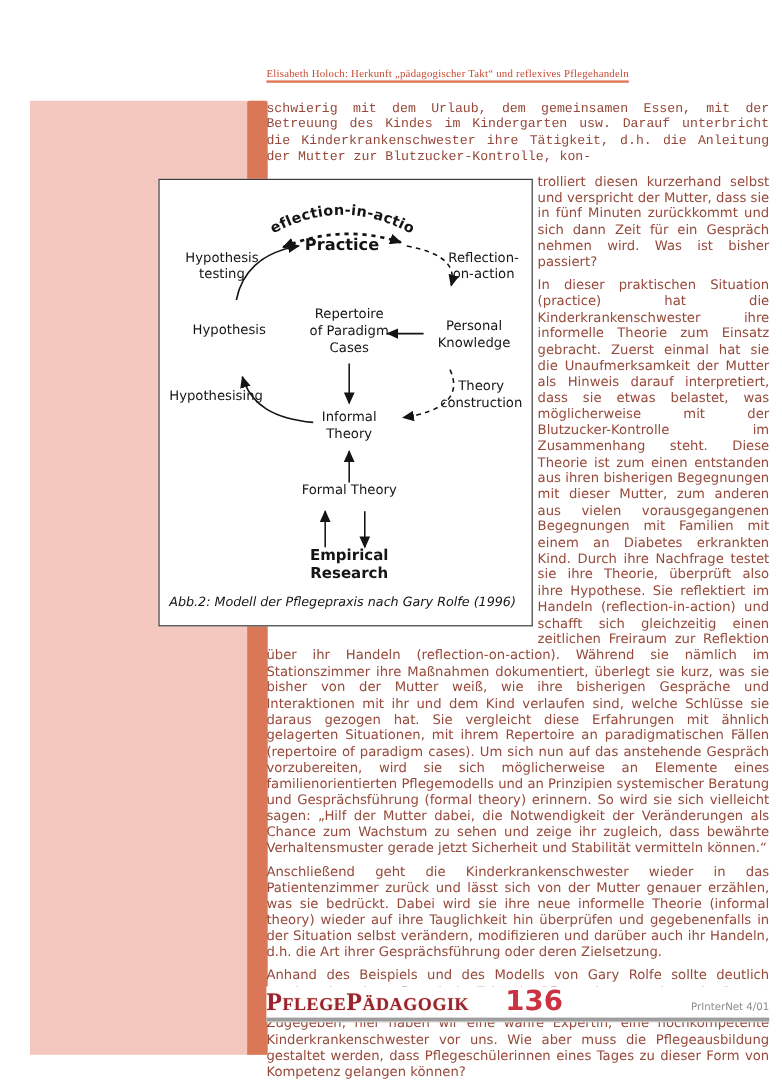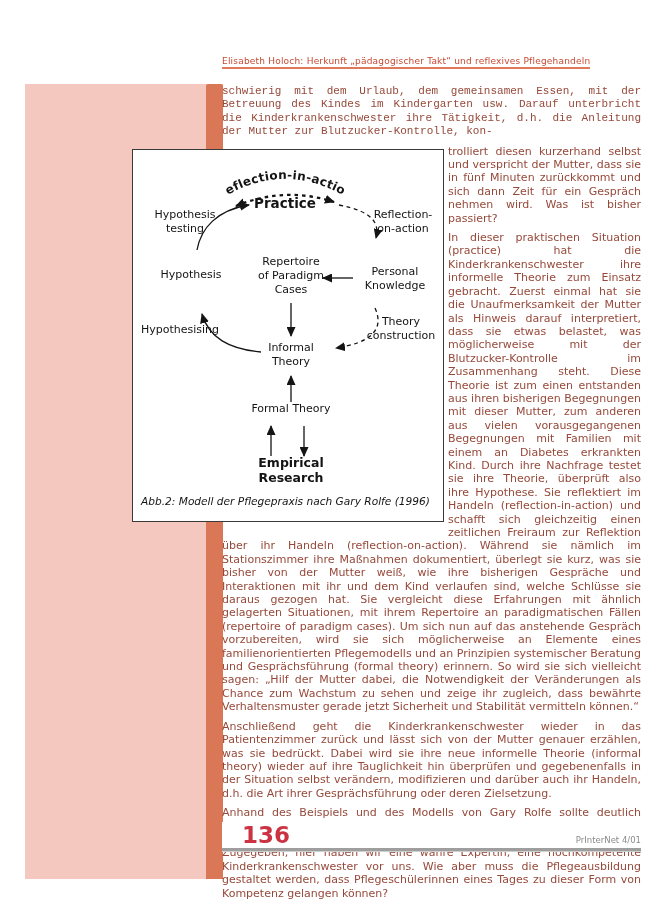--- a/index.html
+++ b/index.html
@@ -7,21 +7,21 @@
     width:652px;height:907px;position:relative;overflow:hidden;
     background:#ffffff;
     font-family:"DejaVu Sans","Liberation Sans",sans-serif;
   }
   
   .band{position:absolute;left:25px;top:84px;width:198px;height:795px;background:#f4c7bf;}
   .band-stripe{position:absolute;right:0;top:0;width:17px;height:100%;background:#d97757;border-radius:2px 2px 0 0;}
   
   .running-header{
     position:absolute;left:222px;top:56px;width:420px;
-    font-size:9px;letter-spacing:.2px;color:#c64a33;
+    font-size:9px;letter-spacing:.2px;color:#c64a33;font-family:Liberation Serif, serif;
   }
   .running-header span{border-bottom:2px solid #e0795a;padding-bottom:1px;}
   
   .content{
     position:absolute;left:222px;top:85px;width:419px;
     font-size:11px;line-height:13.4px;color:#96493a;
     text-align:justify;
   }
   .content p{margin:0 0 6px 0;}
   .content p.cont{margin-bottom:6px;font-family:Liberation Mono, monospace;}
@@ -43,21 +43,21 @@
   
   .footer{position:absolute;left:222px;top:822px;width:419px;background:#fff;}
   .footer-row{display:flex;align-items:baseline;}
   .logo{
     font-family:"Liberation Serif","DejaVu Serif",serif;
     font-variant:small-caps;font-weight:bold;font-size:21px;
     color:#9b2230;letter-spacing:.5px;text-shadow:0 0 1px #c97;
   }
   .pagenum{
     font-family:"DejaVu Sans",sans-serif;font-weight:bold;font-size:23px;
-    color:#cb3242;margin-left:20px;
+    color:#cb3242;margin-left:30px;
   }
   .issue{margin-left:auto;font-size:8.5px;color:#8b8b8b;}
   .rule{height:3px;background:#9e9e9e;margin-top:0;box-shadow:0 1px 0 #cfcfcf;}
 </style>
 </head>
 <body>
 
 <div class="band">
   <div class="band-stripe"></div>
 </div>
@@ -120,17 +120,18 @@
   </div>
 
   <p>trolliert diesen kurzerhand selbst und verspricht der Mutter, dass sie in fünf Minuten zurückkommt und sich dann Zeit für ein Gespräch nehmen wird. Was ist bisher passiert?</p>
   <p>In dieser praktischen Situation (practice) hat die Kinderkrankenschwester ihre informelle Theorie zum Einsatz gebracht. Zuerst einmal hat sie die Unaufmerksamkeit der Mutter als Hinweis darauf interpretiert, dass sie etwas belastet, was möglicherweise mit der Blutzucker-Kontrolle im Zusammenhang steht. Diese Theorie ist zum einen entstanden aus ihren bisherigen Begegnungen mit dieser Mutter, zum anderen aus vielen vorausgegangenen Begegnungen mit Familien mit einem an Diabetes erkrankten Kind. Durch ihre Nachfrage testet sie ihre Theorie, überprüft also ihre Hypothese. Sie reflektiert im Handeln (reflection-in-action) und schafft sich gleichzeitig einen zeitlichen Freiraum zur Reflektion über ihr Handeln (reflection-on-action). Während sie nämlich im Stationszimmer ihre Maßnahmen dokumentiert, überlegt sie kurz, was sie bisher von der Mutter weiß, wie ihre bisherigen Gespräche und Interaktionen mit ihr und dem Kind verlaufen sind, welche Schlüsse sie daraus gezogen hat. Sie vergleicht diese Erfahrungen mit ähnlich gelagerten Situationen, mit ihrem Repertoire an paradigmatischen Fällen (repertoire of paradigm cases). Um sich nun auf das anstehende Gespräch vorzubereiten, wird sie sich möglicherweise an Elemente eines familienorientierten Pflegemodells und an Prinzipien systemischer Beratung und Gesprächsführung (formal theory) erinnern. So wird sie sich vielleicht sagen: „Hilf der Mutter dabei, die Notwendigkeit der Veränderungen als Chance zum Wachstum zu sehen und zeige ihr zugleich, dass bewährte Verhaltensmuster gerade jetzt Sicherheit und Stabilität vermitteln können.“</p>
   <p>Anschließend geht die Kinderkrankenschwester wieder in das Patientenzimmer zurück und lässt sich von der Mutter genauer erzählen, was sie bedrückt. Dabei wird sie ihre neue informelle Theorie (informal theory) wieder auf ihre Tauglichkeit hin überprüfen und gegebenenfalls in der Situation selbst verändern, modifizieren und darüber auch ihr Handeln, d.h. die Art ihrer Gesprächsführung oder deren Zielsetzung.</p>
   <p>Anhand des Beispiels und des Modells von Gary Rolfe sollte deutlich werden, dass der „pflegerische Takt“ der Pflegenden zum einen als „Regent ihrer Praxis“ wirkte und zum anderen „als Diener der Theorie“ fungierte. Zugegeben, hier haben wir eine wahre Expertin, eine hochkompetente Kinderkrankenschwester vor uns. Wie aber muss die Pflegeausbildung gestaltet werden, dass Pflegeschülerinnen eines Tages zu dieser Form von Kompetenz gelangen können?</p>
 </div>
 
 <div class="footer">
   <div class="footer-row">
+    <span class="logo">PflegePädagogik</span>
     <span class="pagenum">136</span>
     <span class="issue">PrInterNet 4/01</span>
   </div>
   <div class="rule"></div>
 </div>
 
 </body></html>

